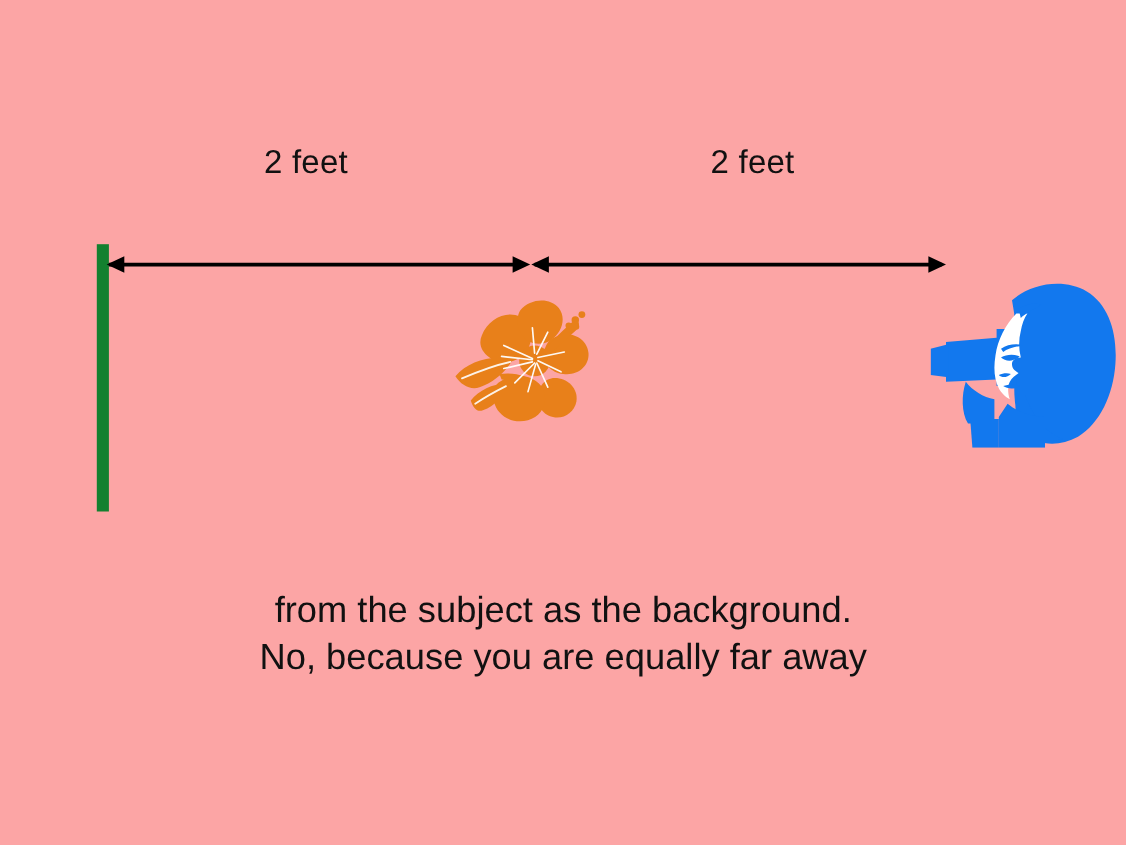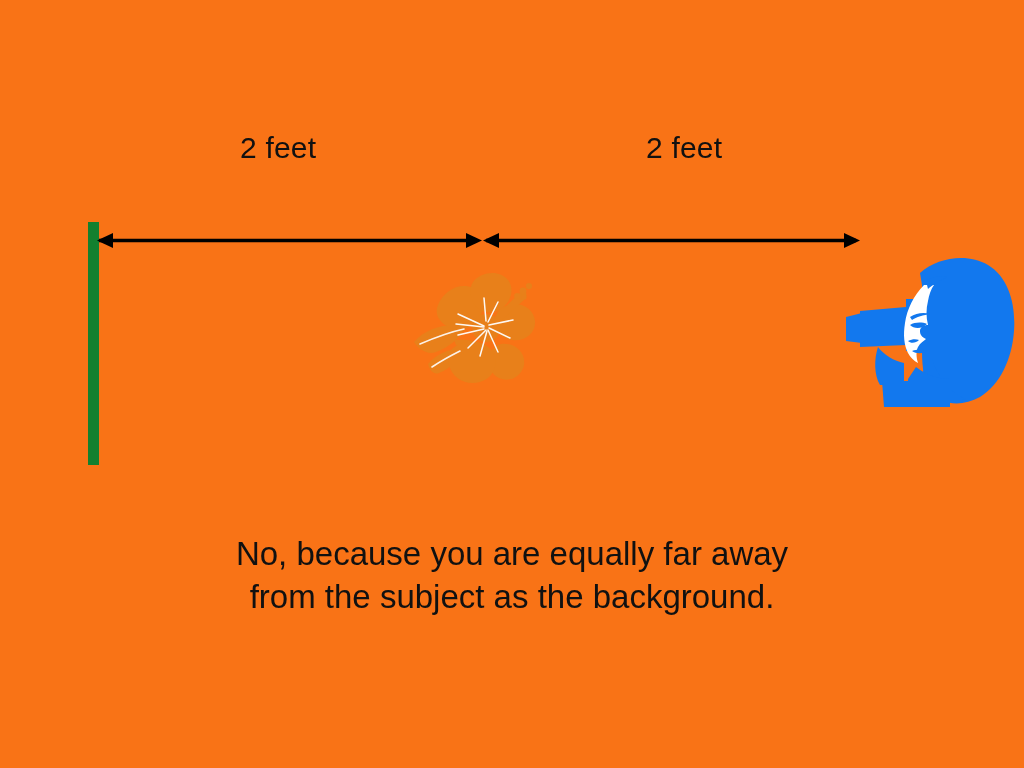--- a/index.html
+++ b/index.html
@@ -13,21 +13,21 @@
     height: 768px;
     position: relative;
     overflow: hidden;
     font-family: "Liberation Sans", sans-serif;
     color: #000000;
   }
 
   .slide {
     position: absolute;
     inset: 0;
-    background: #f97316;
+    background: #fca5a5;
   }
 
   
   .dim-label {
     position: absolute;
     font-family: "Liberation Sans", sans-serif;
     font-size: 30px;
     line-height: 30px;
     color: #111111;
     white-space: nowrap;
@@ -214,17 +214,17 @@
         <path d="M80 26 C86 22 94 20 101 22 C94 26 86 30 82 34 Z"></path>
       </g>
 
       <g fill="#ffffff">
         <rect x="40" y="62" width="4" height="20" opacity="0.0"></rect>
       </g>
     </svg>
   </div>
 
   <div id="caption">
+    <span class="cap-line">from the subject as the background.</span>
     <span class="cap-line">No, because you are equally far away</span>
-    <span class="cap-line">from the subject as the background.</span>
   </div>
 
 </div>
 
 </body></html>

